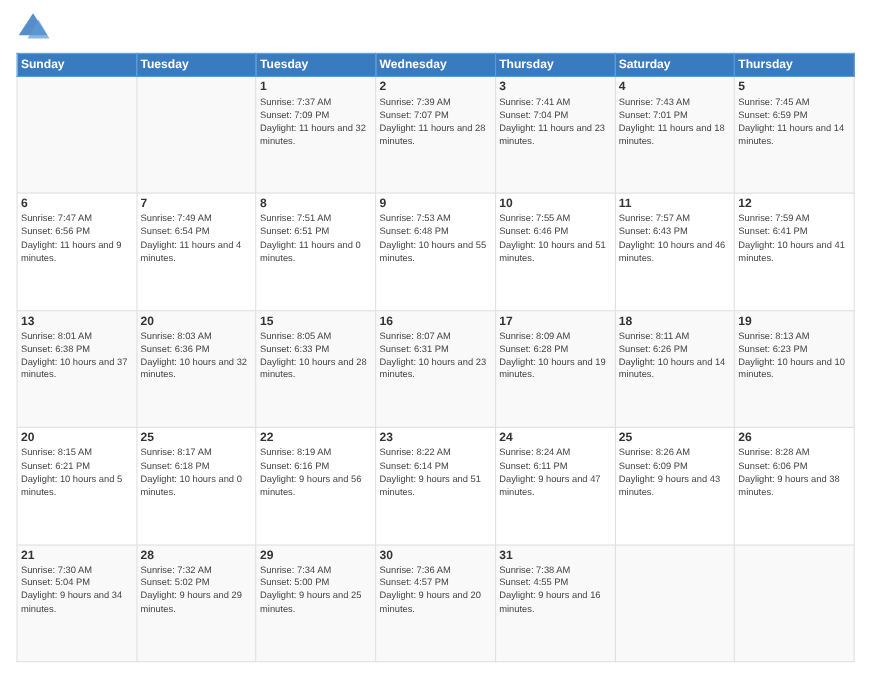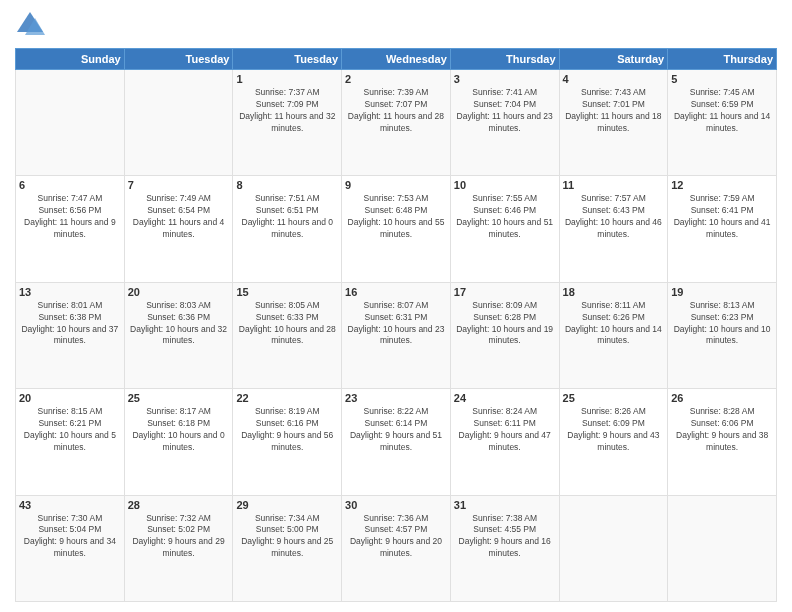--- a/index.html
+++ b/index.html
@@ -66,21 +66,21 @@
       table-layout: fixed;
     }
     .calendar thead tr {
       background-color: #3a7abf;
     }
     .calendar thead th {
       color: #fff;
       font-size: 11px;
       font-weight: bold;
       padding: 4px 3px;
-      text-align: right;
+      text-align: left;
       border: 1px solid #5a9ad5;
     }
     .calendar tbody tr {
       border-bottom: 1px solid #ddd;
     }
     .calendar tbody td {
       vertical-align: top;
       padding: 3px 3px;
       font-size: 9px;
       color: #333;
@@ -101,21 +101,20 @@
       font-size: 11px;
       font-weight: bold;
       color: #333;
       display: block;
       margin-bottom: 2px;
     }
     .day-info {
       font-size: 8.5px;
       color: #444;
       line-height: 1.4;
-      text-align: center;
     }
   </style>
 </head>
 <body>
 
 <div class="page">
   <div class="header">
     <div class="logo">
       <svg class="logo-icon" viewBox="0 0 30 30">
         <polygon points="15,2 28,22 2,22" fill="#3a7abf" opacity="0.85"></polygon>
@@ -254,21 +253,21 @@
             <span class="day-num">25</span>
             <div class="day-info">Sunrise: 8:26 AM<br>Sunset: 6:09 PM<br>Daylight: 9 hours and 43 minutes.</div>
           </td>
           <td>
             <span class="day-num">26</span>
             <div class="day-info">Sunrise: 8:28 AM<br>Sunset: 6:06 PM<br>Daylight: 9 hours and 38 minutes.</div>
           </td>
         </tr>
         <tr>
           <td>
-            <span class="day-num">43</span>
+            <span class="day-num">21</span>
             <div class="day-info">Sunrise: 7:30 AM<br>Sunset: 5:04 PM<br>Daylight: 9 hours and 34 minutes.</div>
           </td>
           <td>
             <span class="day-num">28</span>
             <div class="day-info">Sunrise: 7:32 AM<br>Sunset: 5:02 PM<br>Daylight: 9 hours and 29 minutes.</div>
           </td>
           <td>
             <span class="day-num">29</span>
             <div class="day-info">Sunrise: 7:34 AM<br>Sunset: 5:00 PM<br>Daylight: 9 hours and 25 minutes.</div>
           </td>

